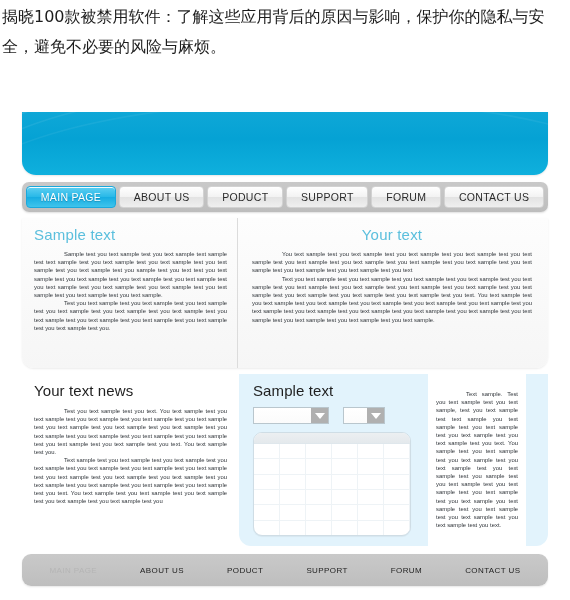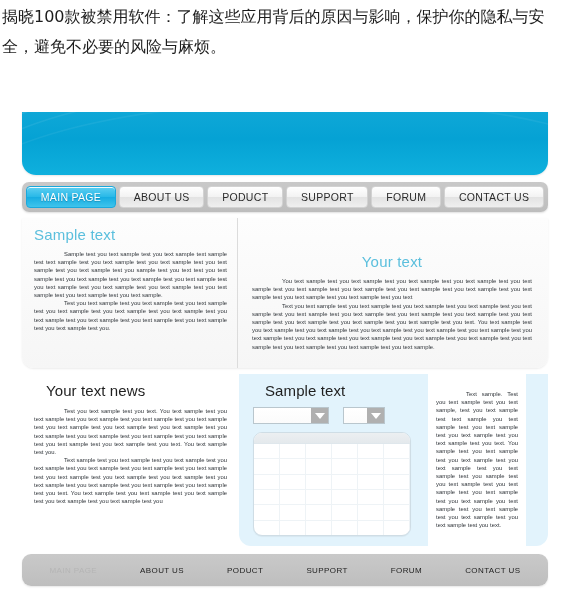--- a/index.html
+++ b/index.html
@@ -150,21 +150,21 @@
     box-sizing: border-box;
     padding: 8px 16px 8px 14px;
   }
   .h-blue {
     color: #5bbfdd;
     font-size: 15px;
     font-weight: normal;
     margin: 0 0 7px 0;
     letter-spacing: 0.2px;
   }
-  .h-blue.center { text-align: center; margin-top: 27px; }
+  .h-blue.center { text-align: center; }
   .body-txt {
     font-size: 5.9px;
     line-height: 8.2px;
     color: #30353a;
     text-align: justify;
     margin: 0;
     text-indent: 30px;
   }
   .body-txt + .body-txt { margin-top: 0; }
 
@@ -182,21 +182,21 @@
   .bcol-news {
     width: 217px;
     box-sizing: border-box;
     padding: 8px 12px 8px 12px;
     background: #ffffff;
   }
   .h-dark {
     color: #1f1f1f;
     font-size: 15px;
     font-weight: normal;
-    margin: 0 0 8px 12px;
+    margin: 0 0 8px 0;
     letter-spacing: 0.1px;
   }
   .bcol-panel {
     flex: 1;
     background: #e2f3fc;
     border-radius: 0 0 12px 12px;
     box-sizing: border-box;
     padding: 8px 0 8px 14px;
     display: flex;
     position: relative;

